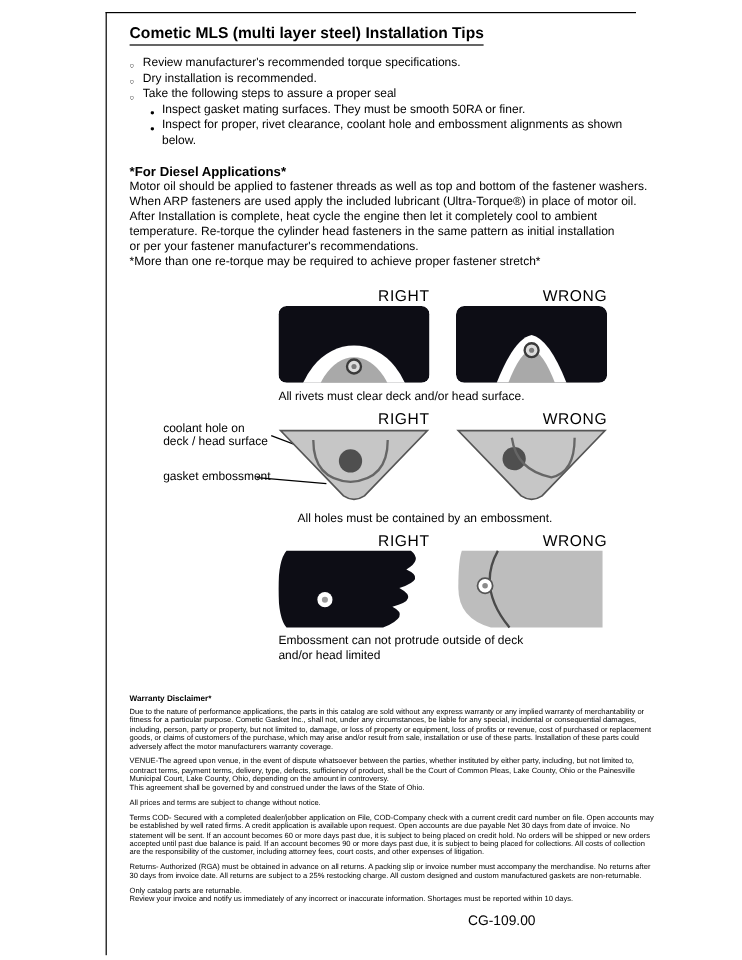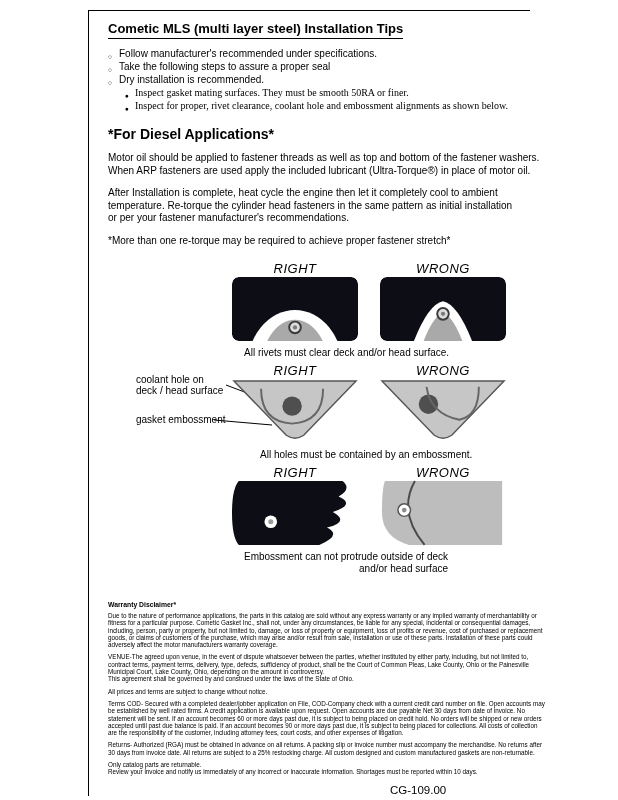--- a/index.html
+++ b/index.html
@@ -11,36 +11,36 @@
   .border-left { position:absolute; left:88px; top:10px; width:1px; height:786px; background:#000; }
 
   .content { position:absolute; left:108px; top:19px; width:438px; }
 
   .title { display:inline-block; font-size:13px; font-weight:bold; border-bottom:1.5px solid #000; padding-bottom:2px; margin-bottom:8px; }
 
   .tips { font-size:10px; line-height:13px; }
   .tip { position:relative; padding-left:11px; }
   .tip::before { content:"○"; position:absolute; left:0; top:2.5px; font-size:6.5px; }
   .subtips { margin-left:17px; }
-  .subtip { position:relative; padding-left:10px;font-family:Liberation Serif, serif; }
+  .subtip { position:relative; padding-left:10px; }
   .subtip::before { content:"●"; position:absolute; left:0; top:2.5px; font-size:6.5px; }
 
-  .diesel-heading { margin-top:14px; font-size:14px; font-weight:bold; }
-  .para { margin-top:10px; font-size:10px; line-height:12.5px; white-space:pre-line; }
+  .diesel-heading { margin-top:14px; font-size:11px; font-weight:bold; }
+  .para { font-size:10px; line-height:12.5px; white-space:pre-line; }
 
   .diagrams { position:relative; margin-top:14px; height:316px; }
-  .dcol-label { position:absolute; width:126px; text-align:center; font-size:13px; letter-spacing:0.5px;font-style:italic; }
+  .dcol-label { position:absolute; width:126px; text-align:right; font-size:13px; letter-spacing:0.5px; }
   .dimg { position:absolute; width:126px; height:66px; }
   .dimg svg { display:block; width:126px; height:66px; }
   .cright { left:124px; }
   .cwrong { left:272px; }
   .r1l { top:0; }   .r1i { top:15px; }  .r1c { top:86px; }
   .r2l { top:102px; } .r2i { top:117px; } .r2c { top:188px;margin-left:16px; }
   .r3l { top:204px; } .r3i { top:219px; } .r3c { top:290px; }
-  .dcaption { position:absolute; left:136px; font-size:10px; line-height:12px; white-space:pre-line;text-align:right; }
+  .dcaption { position:absolute; left:124px; font-size:10px; line-height:12px; white-space:pre-line; }
 
   .side-label { position:absolute; font-size:10px; line-height:10.5px; white-space:pre-line; }
   .sl1 { left:28px; top:114px; width:96px; }
   .sl2 { left:28px; top:154px; width:96px; }
   .connectors { position:absolute; left:0; top:0; width:438px; height:316px; pointer-events:none; }
 
   .legal { margin-top:24px; width:438px; }
   .legal-h { font-size:6.8px; font-weight:bold; margin-bottom:4px; }
   .legal-p { font-size:6.3px; line-height:7.3px; margin-bottom:5px; white-space:pre-line; }
 
@@ -51,23 +51,23 @@
 
 <div class="page">
   <div class="border-top"></div>
   <div class="border-left"></div>
 
   <div class="content">
 
     <div class="title">Cometic MLS (multi layer steel) Installation Tips</div>
 
     <div class="tips">
-      <div class="tip">Follow manufacturer's recommended under specifications.</div>
+      <div class="tip">Review manufacturer's recommended torque specifications.</div>
+      <div class="tip">Dry installation is recommended.</div>
       <div class="tip">Take the following steps to assure a proper seal</div>
-      <div class="tip">Dry installation is recommended.</div>
       <div class="subtips">
         <div class="subtip">Inspect gasket mating surfaces.  They must be smooth 50RA or finer.</div>
         <div class="subtip">Inspect for proper, rivet clearance, coolant hole and embossment alignments as shown below.</div>
       </div>
     </div>
 
     <div class="diesel-heading">*For Diesel Applications*</div>
     <div class="para">Motor oil should be applied to fastener threads as well as top and bottom of the fastener washers.
 When ARP fasteners are used apply the included lubricant (Ultra-Torque®) in place of motor oil.</div>
     <div class="para">After Installation is complete, heat cycle the engine then let it completely cool to ambient
@@ -149,21 +149,21 @@
       </div>
       <div class="dimg cwrong r3i">
         <svg viewBox="0 0 130 66">
           <path d="M5,0 H126 V66 H30 Q2,58 2,32 Q2,8 5,0 Z" fill="#bdbdbd"></path>
           <path d="M36,0 Q18,32 46,66" fill="none" stroke="#4a4a4a" stroke-width="2"></path>
           <circle cx="25" cy="30" r="6.5" fill="#ffffff" stroke="#555" stroke-width="1.5"></circle>
           <circle cx="25" cy="30" r="2.4" fill="#8a8a8a"></circle>
         </svg>
       </div>
       <div class="dcaption r3c">Embossment can not protrude outside of deck
-and/or head surface</div>
+and/or head limited</div>
 
     </div>
 
     <div class="legal">
       <div class="legal-h">Warranty Disclaimer*</div>
       <div class="legal-p">Due to the nature of performance applications, the parts in this catalog are sold without any express warranty or any implied warranty of merchantability or fitness for a particular purpose.  Cometic Gasket Inc., shall not, under any circumstances, be liable for any special, incidental or consequential damages, including, person, party or property, but not limited to, damage, or loss of property or equipment, loss of profits or revenue, cost of purchased or replacement goods, or claims of customers of the purchase, which may arise and/or result from sale, installation or use of these parts.  Installation of these parts could adversely affect the motor manufacturers warranty coverage.</div>
       <div class="legal-p">VENUE-The agreed upon venue, in the event of dispute whatsoever between the parties, whether instituted by either party, including, but not limited to, contract terms, payment terms, delivery, type, defects, sufficiency of product, shall be the Court of Common Pleas, Lake County, Ohio or the Painesville Municipal Court, Lake County, Ohio, depending on the amount in controversy.
 This agreement shall be governed by and construed under the laws of the State of Ohio.</div>
       <div class="legal-p">All prices and terms are subject to change without notice.</div>
       <div class="legal-p">Terms COD- Secured with a completed dealer/jobber application on File, COD-Company check with a current credit card number on file.  Open accounts may be established by well rated firms.  A credit application is available upon request.  Open accounts are due payable Net 30 days from date of invoice.  No statement will be sent.  If an account becomes 60 or more days past due, it is subject to being placed on credit hold.  No orders will be shipped or new orders accepted until past due balance is paid.  If an account becomes 90 or more days past due, it is subject to being placed for collections.  All costs of collection are the responsibility of the customer, including attorney fees, court costs, and other expenses of litigation.</div>

